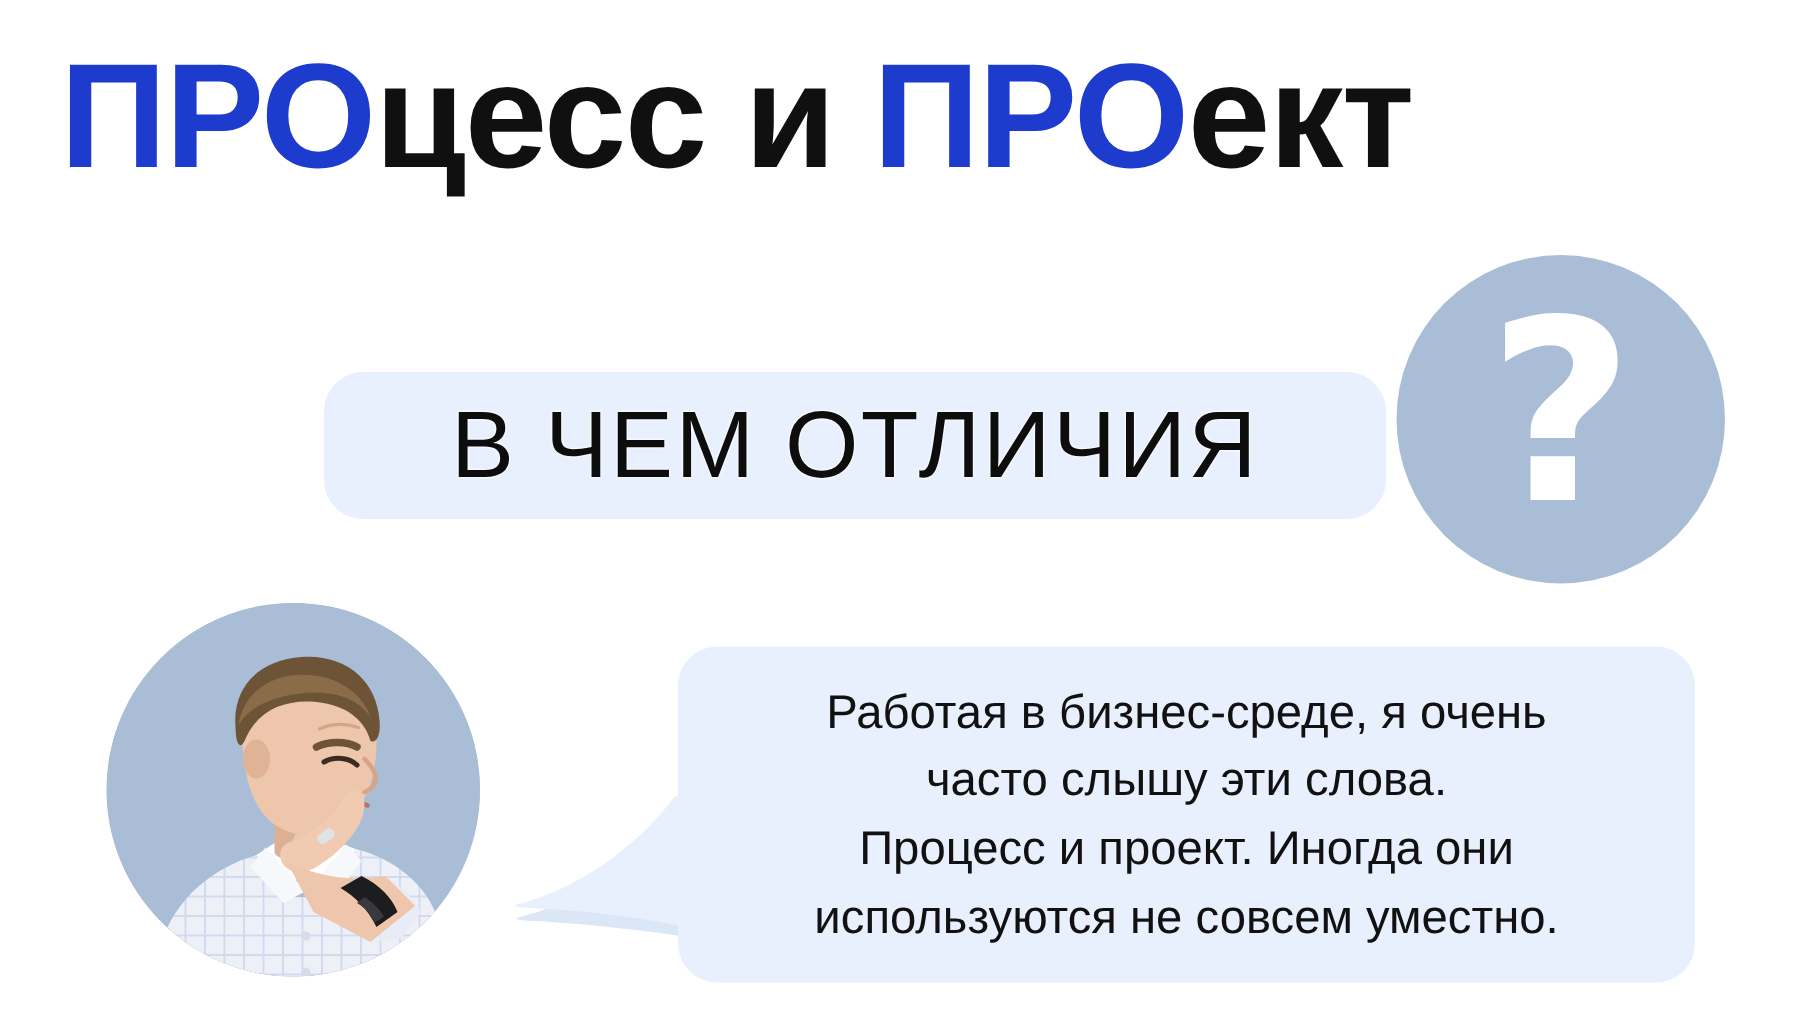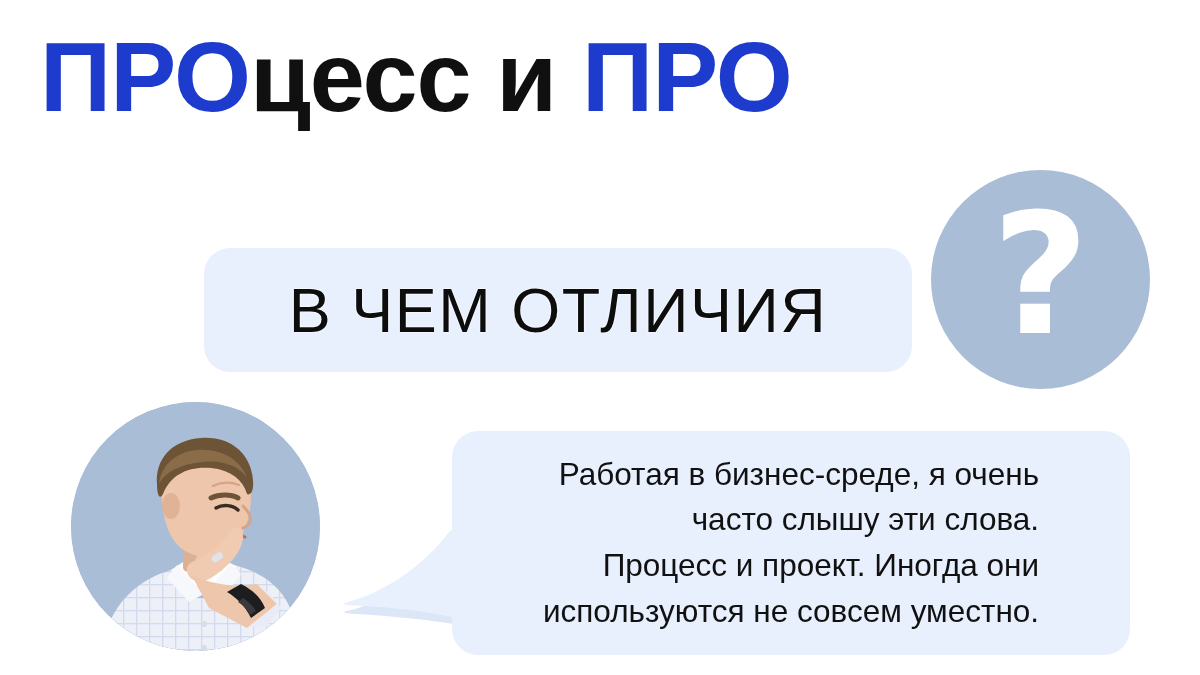--- a/index.html
+++ b/index.html
@@ -60,24 +60,24 @@
     font-weight: 700;
     line-height: 1;
     padding-bottom: 10px;
     box-sizing: border-box;
     font-family: "DejaVu Sans", sans-serif;
   }
 
   
   #headline-pill {
     position: absolute;
-    left: 204px;
+    left: 216px;
     top: 248px;
     width: 708px;
-    height: 124px;
+    height: 98px;
     background: #e8f0fd;
     border-radius: 26px;
     display: flex;
     align-items: center;
     justify-content: center;
   }
   #headline-text {
     font-size: 63px;
     font-weight: 400;
     color: #0d0d0d;
@@ -110,21 +110,21 @@
     background: #e8f0fd;
     border-radius: 26px;
     display: flex;
     align-items: center;
     justify-content: center;
   }
   #body-text {
     font-size: 31.5px;
     line-height: 1.45;
     color: #111111;
-    text-align: right;
+    text-align: center;
     white-space: pre-line;
     padding: 0 22px;
     font-family: "Liberation Sans", sans-serif;
   }
   #bubble-tail {
     position: absolute;
     left: 336px;
     top: 520px;
     width: 130px;
     height: 112px;
@@ -136,20 +136,21 @@
 
 <div id="slide">
 
   <div id="title">
     <span class="seg blue">ПРО</span>
       <span class="seg dark">цесс</span>
       <span class="space"></span>
       <span class="seg dark">и</span>
       <span class="space"></span>
       <span class="seg blue">ПРО</span>
+      <span class="seg dark">ект</span>
   </div>
 
   <div id="q-circle">
     <div id="q-mark">?</div>
   </div>
 
   <div id="headline-pill">
     <span id="headline-text">В ЧЕМ ОТЛИЧИЯ</span>
   </div>
 

